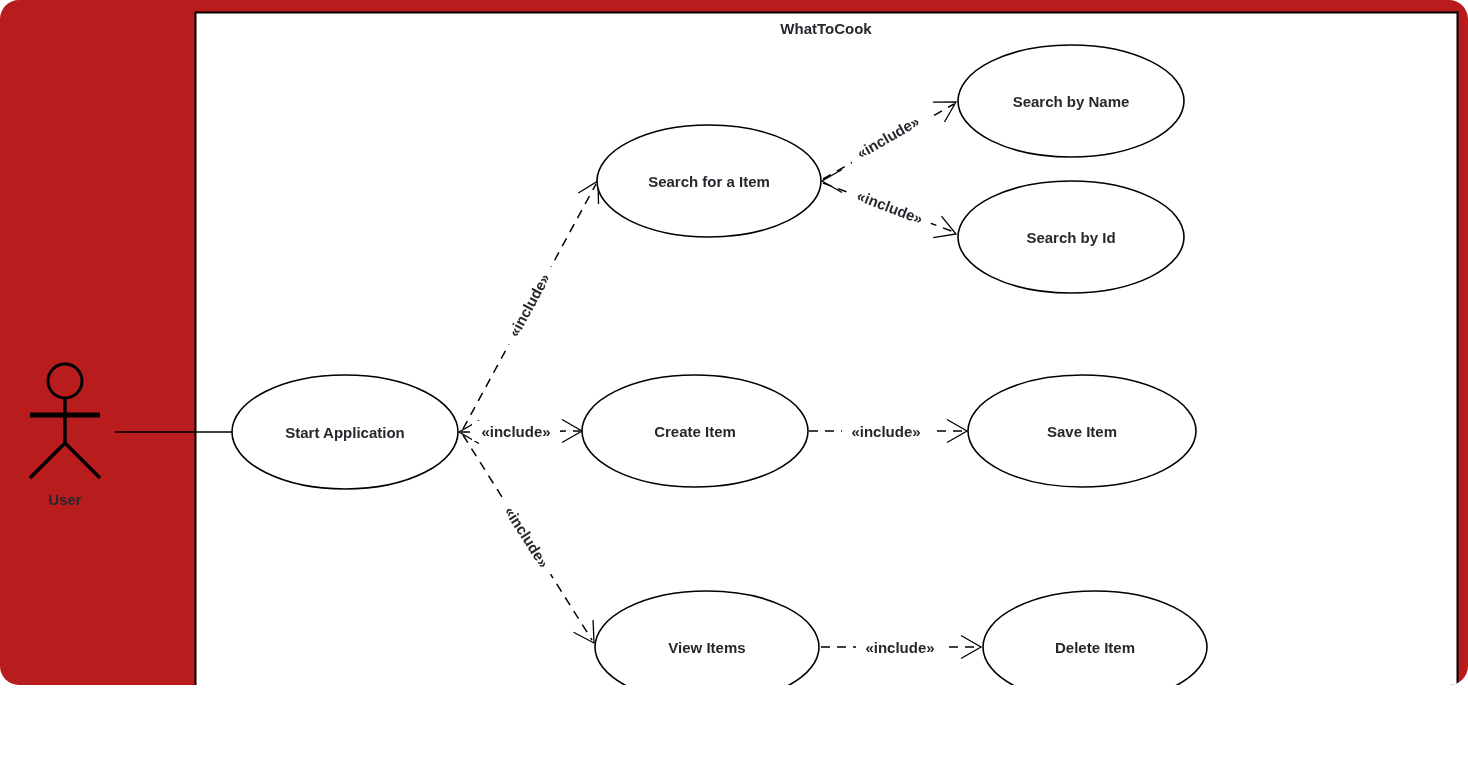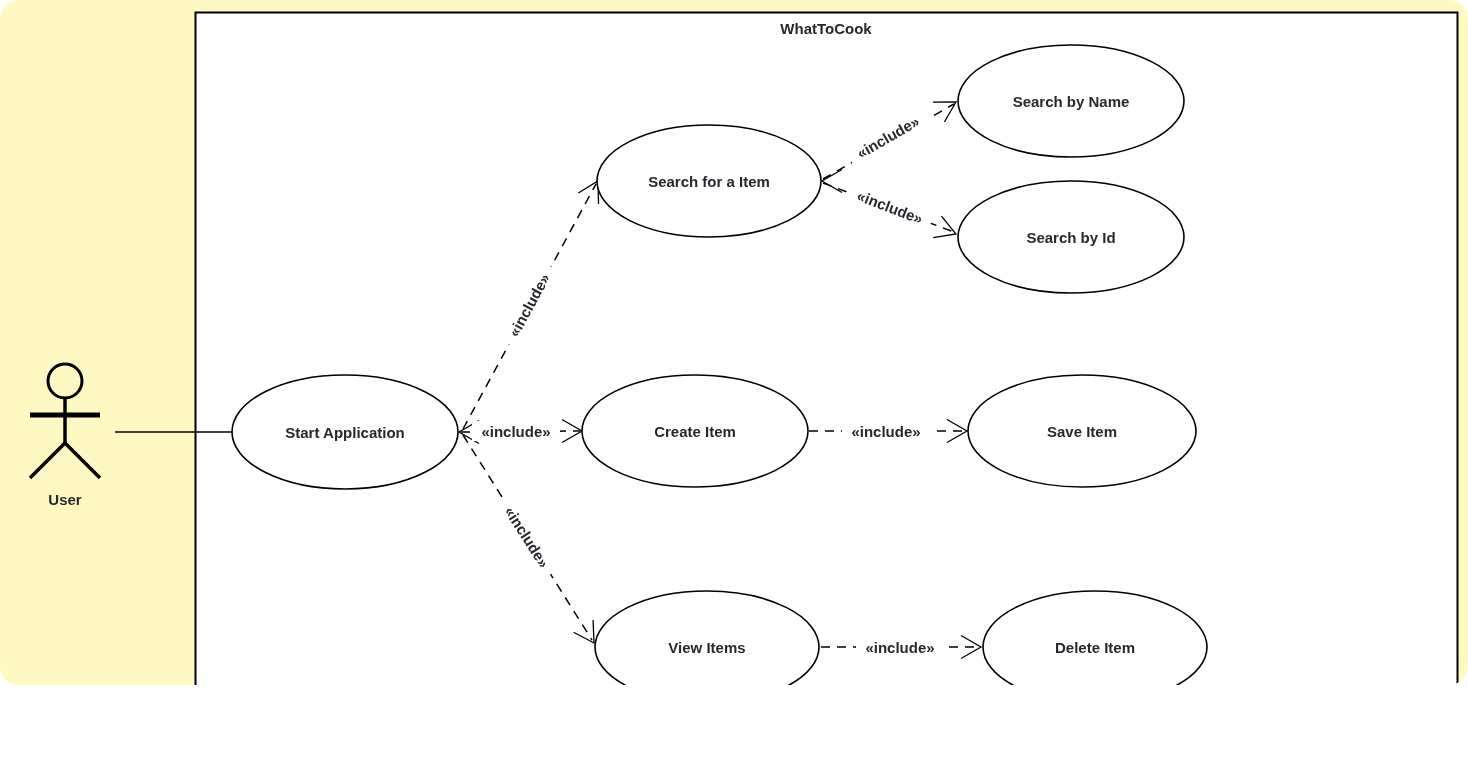--- a/index.html
+++ b/index.html
@@ -5,21 +5,21 @@
   html, body {
     margin: 0;
     padding: 0;
     background: #ffffff;
     font-family: "Liberation Sans", sans-serif;
   }
   .stage {
     position: relative;
     width: 1468px;
     height: 685px;
-    background: #fef9c3;
+    background: #b91c1c;
     overflow: hidden;
     border-radius: 19px;
   }
   svg text {
     font-family: "Liberation Sans", "DejaVu Sans", sans-serif;
     font-weight: 700;
     font-size: 15px;
     fill: #26282e;
   }
   .shape {

